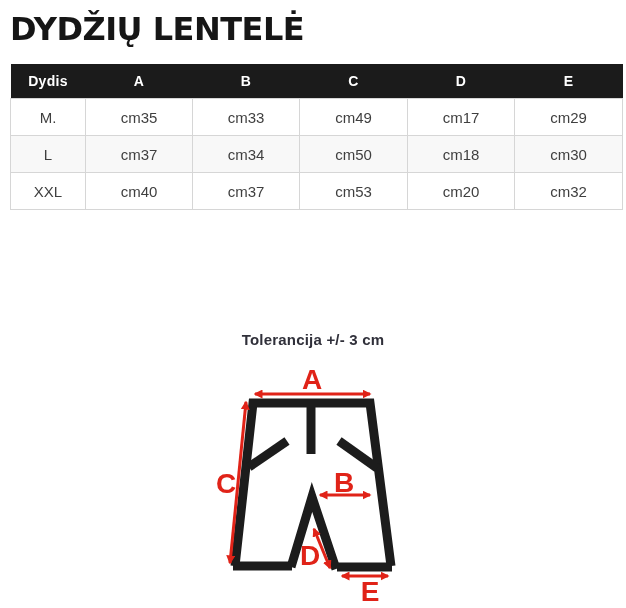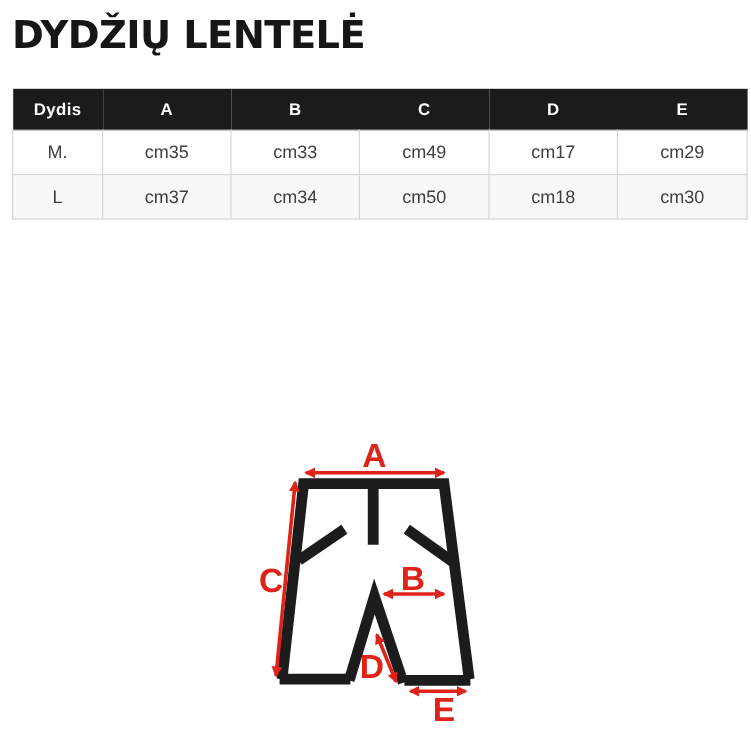--- a/index.html
+++ b/index.html
@@ -6,21 +6,21 @@
   .page{
     position:relative;width:626px;height:608px;background:#ffffff;
     font-family:"Liberation Sans",sans-serif;overflow:hidden;
   }
   .title{
     position:absolute;left:10px;top:10px;margin:0;
     font-size:32px;font-weight:900;letter-spacing:-0.5px;color:#161616;
     font-family:"DejaVu Sans","Liberation Sans",sans-serif;
   }
   table.size-table{
-    position:absolute;left:10px;top:74px;width:612px;
+    position:absolute;left:10px;top:64px;width:612px;
     border-collapse:collapse;table-layout:fixed;
   }
   table.size-table th{
     background:#1b1b1b;color:#ffffff;font-size:14px;font-weight:700;
     height:32px;text-align:center;letter-spacing:0.3px;border:0;
   }
   table.size-table td{
     height:34px;text-align:center;vertical-align:middle;
     font-size:15px;color:#3f3f3f;background:#ffffff;
     border:1px solid #d6d6d6;
@@ -72,23 +72,32 @@
         <td>cm29</td>
       </tr>
       <tr>
         <td>L</td>
         <td>cm37</td>
         <td>cm34</td>
         <td>cm50</td>
         <td>cm18</td>
         <td>cm30</td>
       </tr>
+      <tr>
+        <td>XXL</td>
+        <td>cm40</td>
+        <td>cm37</td>
+        <td>cm53</td>
+        <td>cm20</td>
+        <td>cm32</td>
+      </tr>
     </tbody>
   </table>
 
+  <div class="tolerance">Tolerancija +/- 3 cm</div>
 
   <svg class="diagram" width="280" height="240" viewBox="0 0 280 240" aria-hidden="true">
     <defs>
       <marker id="arrh" viewBox="0 0 6 6" refX="5" refY="3" markerWidth="3" markerHeight="3" orient="auto-start-reverse">
         <path d="M0,0 L6,3 L0,6 Z" fill="#e02318"></path>
       </marker>
     </defs>
 
     <g stroke="#1c1c1c" stroke-width="9" fill="none" stroke-linejoin="miter">
       <path d="M75,198 L93,35 L210,35 L231,198"></path>

